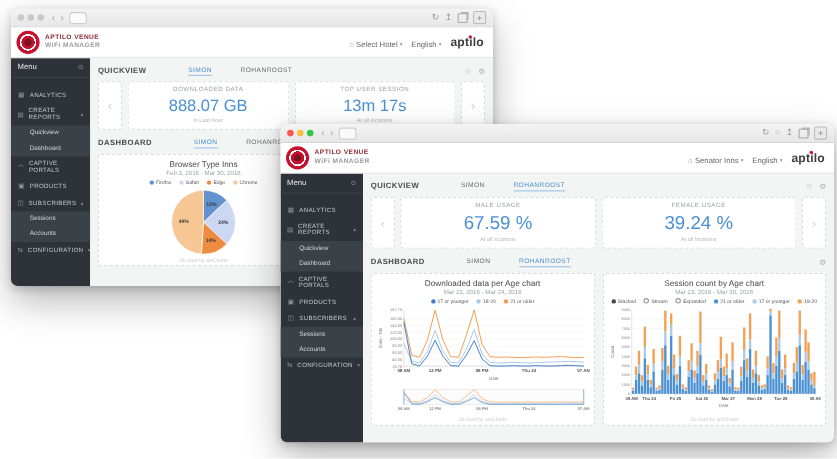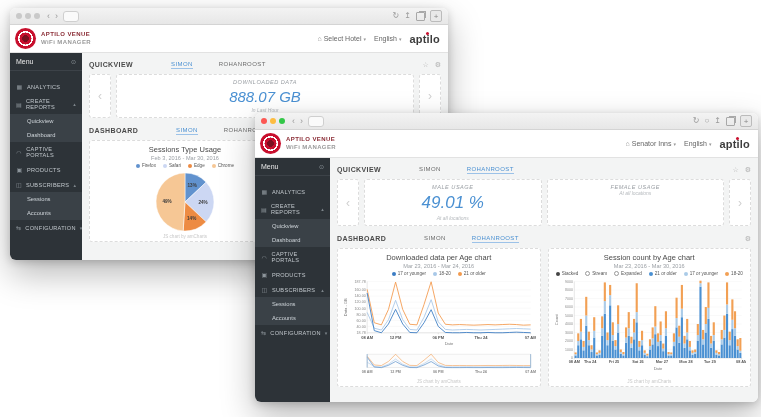--- a/index.html
+++ b/index.html
@@ -27,21 +27,21 @@
   .plusbox{width:10px;height:10px;border:1px solid #bbb;background:#e9e9e9;border-radius:2px;
     display:flex;align-items:center;justify-content:center;color:#888;font-size:8px;}
 
   
   .appheader{height:27px;background:#fff;border-bottom:1px solid #e2e2e2;display:flex;align-items:center;justify-content:space-between;padding:0 8px 0 0;}
   .brand{display:flex;align-items:center;gap:5px;}
   .logo-circle{width:21px;height:21px;margin-left:5px;border-radius:50%;background:
     radial-gradient(circle at 50% 50%, #7a1020 0 22%, #c8102e 23% 40%, #fff 41% 50%, #c8102e 51% 100%);}
   .brand-text{font-size:6px;letter-spacing:.4px;color:#8a2c35;font-weight:bold;line-height:1.25;}
   .brand-text div:last-child{color:#9a9a9a;}
-  .header-right{display:flex;align-items:center;gap:8px;font-size:7px;color:#666;}
+  .header-right{display:flex;align-items:flex-end;gap:8px;font-size:7px;color:#666;}
   .hr-item{display:flex;align-items:center;gap:2px;cursor:default;}
   .person-ic{font-size:7px;color:#999;}
   .caret{font-size:5px;color:#999;}
   .aptilo-word{font-size:11px;font-weight:bold;color:#3d3d3d;position:relative;letter-spacing:.2px;}
   .aptilo-word .reddot{position:absolute;left:17px;top:-1px;width:3px;height:3px;border-radius:50%;background:#c8102e;}
 
   
   .winbody{display:flex;height:calc(100% - 44px);}
   .sidebar{width:72px;background:#2d3338;color:#c2c8cd;flex:0 0 auto;display:flex;flex-direction:column;}
   .win-front .sidebar{width:75px;}
@@ -57,21 +57,21 @@
   .content{flex:1;background:#f3f4f4;padding:5px 7px;overflow:hidden;position:relative;}
   .secrow{display:flex;align-items:center;height:13px;margin-bottom:3px;}
   .seclabel{font-size:7px;font-weight:bold;color:#4a4a4a;letter-spacing:.4px;}
   .tabs{display:flex;gap:26px;margin-left:38px;}
   .tab{font-size:6px;letter-spacing:.4px;color:#6b6b6b;cursor:default;padding-bottom:1px;}
   .tab.active{color:#4a90d2;border-bottom:1px solid #9cc2e8;}
   .row-icons{margin-left:auto;display:flex;gap:6px;color:#b0b0b0;font-size:7px;}
 
   .cards{display:flex;gap:5px;align-items:stretch;margin-bottom:6px;}
   .navcard{flex:0 0 20px;background:#fff;border:1px dashed #dcdcdc;border-radius:3px;display:flex;align-items:center;justify-content:center;color:#cfcfcf;font-size:12px;}
-  .statcard{flex:1;background:#fff;border:1px dashed #dcdcdc;border-radius:3px;text-align:center;padding:4px 2px;font-style:italic;}
+  .statcard{flex:1;background:#fff;border:1px dashed #dcdcdc;border-radius:3px;text-align:center;padding:4px 2px;}
   .statcard .ctitle{font-size:5.6px;letter-spacing:.5px;color:#9a9fa4;}
   .statcard .cvalue{font-size:17px;color:#4a90d2;margin:3px 0 2px;font-weight:400;}
   .win-back .statcard .cvalue{font-size:15px;}
   .statcard .csub{font-size:5px;color:#b5b9bd;}
 
   .chartrow{display:flex;gap:7px;}
   .chartcard{background:#fff;border:1px dashed #dcdcdc;border-radius:3px;padding:4px 4px 2px;flex:1;overflow:hidden;}
   .chtitle{text-align:center;font-size:7.5px;color:#4a4a4a;}
   .chsub{text-align:center;font-size:5.6px;color:#9a9fa4;margin-top:1px;}
   .legend{display:flex;justify-content:center;gap:7px;margin:2px 0 1px;flex-wrap:nowrap;}
@@ -183,32 +183,37 @@
             <span>⚙</span>
           </span>
         </div>
         <div class="cards">
           <div class="navcard">‹</div>
           <div class="statcard">
             <div class="ctitle">DOWNLOADED DATA</div>
             <div class="cvalue">888.07 GB</div>
             <div class="csub">In Last Hour</div>
           </div>
+          <div class="statcard">
+            <div class="ctitle">TOP USER SESSION</div>
+            <div class="cvalue">13m 17s</div>
+            <div class="csub">At all locations</div>
+          </div>
           <div class="navcard">›</div>
         </div>
         <div class="secrow">
           <span class="seclabel">DASHBOARD</span>
           <span class="tabs" id="dbtabs-back">
               <span class="tab active">SIMON</span>
               <span class="tab">ROHANROOST</span>
             </span>
         </div>
         <div class="chartrow">
           <div class="chartcard pie-card chart">
-            <div class="chtitle">Sessions Type Usage</div>
+            <div class="chtitle">Browser Type Inns</div>
             <div class="chsub">Feb 3, 2016 - Mar 30, 2016</div>
             <div class="legend" id="pie-legend">
                 <span class="lg">
                   <span class="dot" style="background: rgb(97, 146, 206);"></span>
                   <span>Firefox</span>
                 </span>
                 <span class="lg">
                   <span class="dot" style="background: rgb(204, 215, 243);"></span>
                   <span>Safari</span>
                 </span>
@@ -330,25 +335,26 @@
             </span>
           <span class="row-icons">
             <span>☆</span>
             <span>⚙</span>
           </span>
         </div>
         <div class="cards">
           <div class="navcard">‹</div>
           <div class="statcard">
             <div class="ctitle">MALE USAGE</div>
-            <div class="cvalue">49.01 %</div>
+            <div class="cvalue">67.59 %</div>
             <div class="csub">At all locations</div>
           </div>
           <div class="statcard">
             <div class="ctitle">FEMALE USAGE</div>
+            <div class="cvalue">39.24 %</div>
             <div class="csub">At all locations</div>
           </div>
           <div class="navcard">›</div>
         </div>
         <div class="secrow">
           <span class="seclabel">DASHBOARD</span>
           <span class="tabs" id="dbtabs-front">
               <span class="tab">SIMON</span>
               <span class="tab active">ROHANROOST</span>
             </span>

